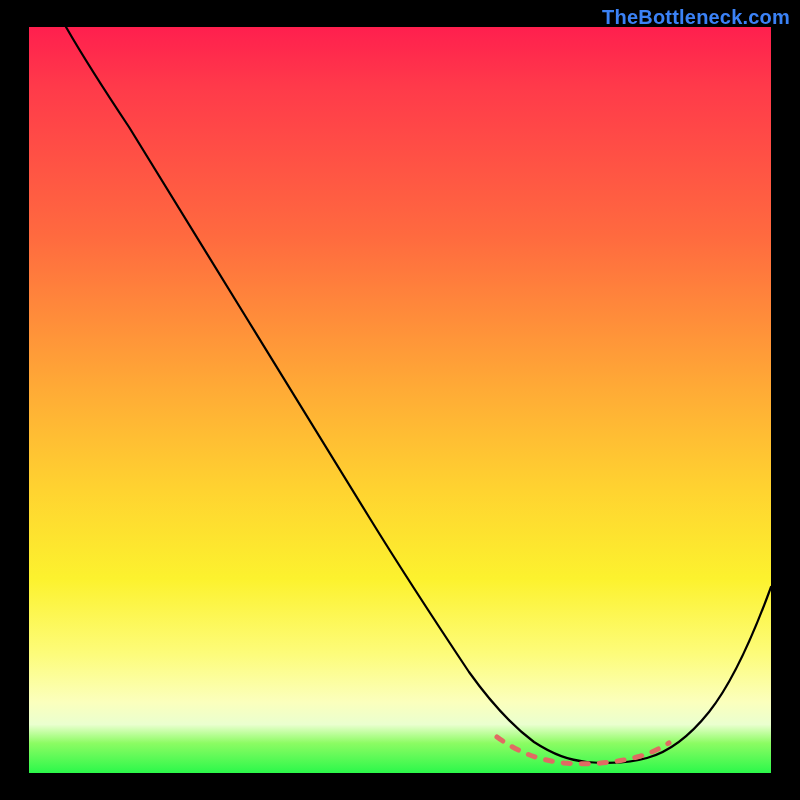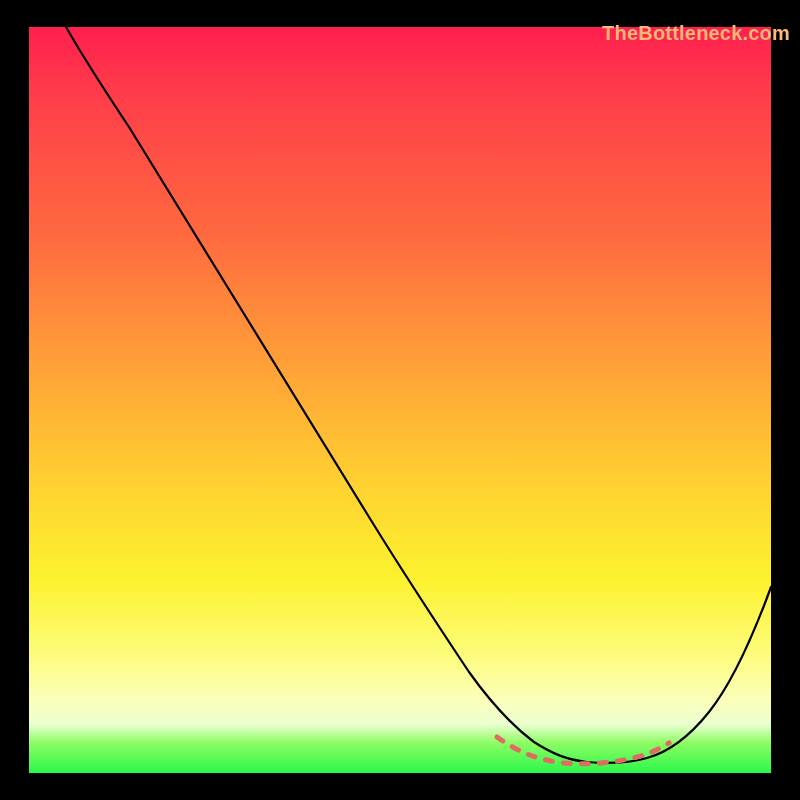--- a/index.html
+++ b/index.html
@@ -36,23 +36,23 @@
       #fcf22e 74%,
       #fdfc7a 84%,
       #fbffbd 90.5%,
       #eaffcf 93.5%,
       #8cfc63 96%,
       #2bf84a 100%
     );
   }
   .watermark {
     position: absolute;
-    top: 22px;
+    top: 6px;
     right: 10px;
-    color: #fdba74;
+    color: #3b82f6;
     font-size: 20px;
     font-weight: 600;
     letter-spacing: 0.2px;
   }
   svg.curve {
     position: absolute;
     left: 0;
     top: 0;
     width: 742px;
     height: 746px;

